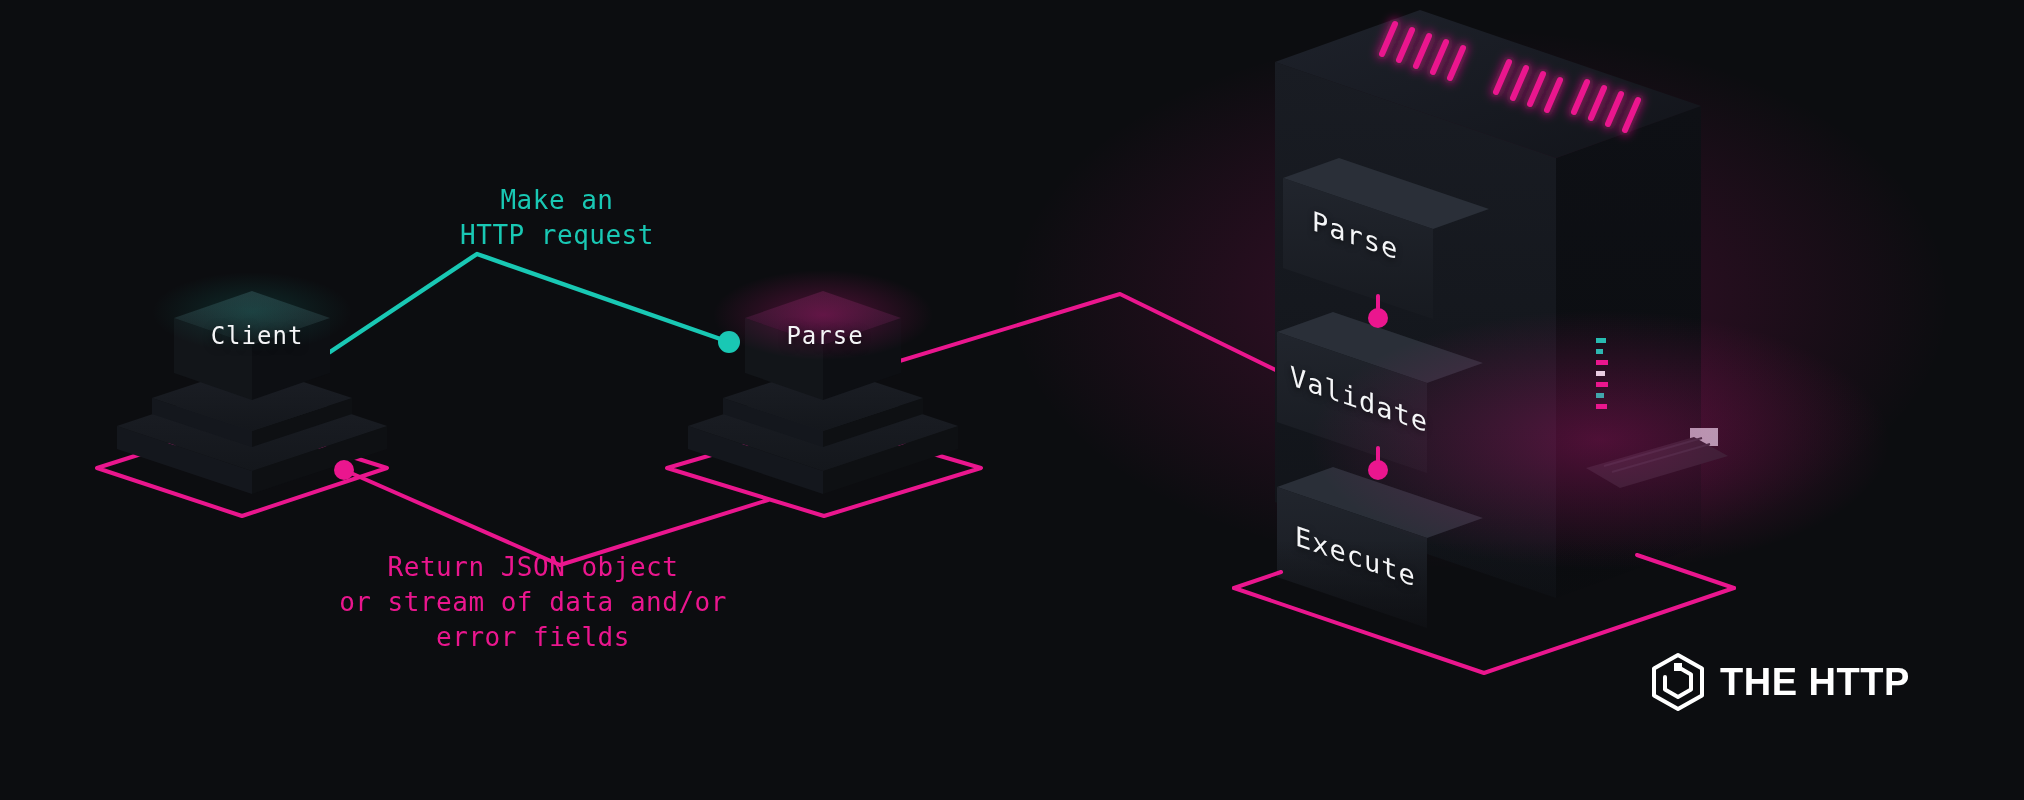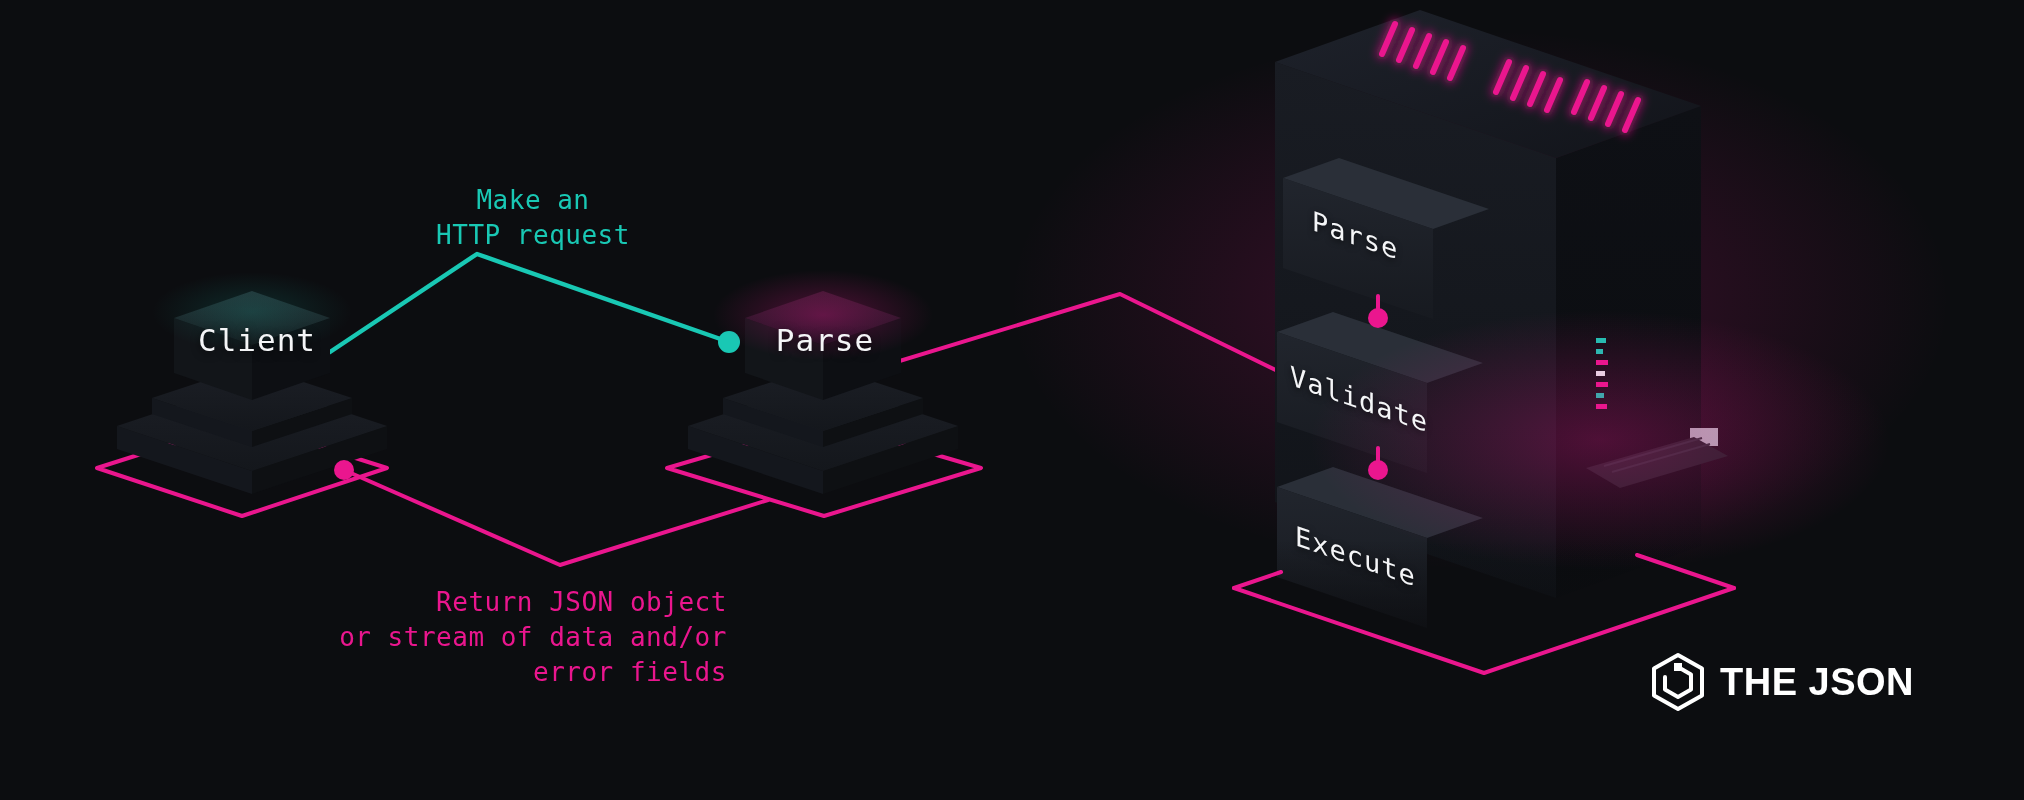--- a/index.html
+++ b/index.html
@@ -16,29 +16,29 @@
   .annotation {
     position: absolute;
     z-index: 3;
     transform: translateX(-50%);
     text-align: center;
     white-space: pre-line;
     font-size: 26px;
     line-height: 35px;
     letter-spacing: 0.5px;
   }
-  .annotation.teal { color: var(--teal, #19c8b4); }
+  .annotation.teal { color: var(--teal, #19c8b4); margin-left: 24px; }
   .annotation.pink { color: var(--pink, #ea168e); }
 
   .node-label {
     position: absolute;
     z-index: 3;
     transform: translateX(-50%);
     color: var(--text, #f4f5f7);
-    font-size: 31px;
+    font-size: 24px;
     letter-spacing: 1px;
     text-shadow: 0 2px 8px rgba(0,0,0,.7);
   }
 
   .step-label {
     position: absolute;
     z-index: 3;
     color: var(--text, #f4f5f7);
     font-size: 27px;
     letter-spacing: 1px;
@@ -266,36 +266,36 @@
       <path class="pink-stroke" d="M1234,588 L1484,673 L1734,588"></path>
       <path class="pink-stroke" d="M1234,588 L1281,572"></path>
       <path class="pink-stroke" d="M1637,555 L1734,588"></path>
     </g>
   </svg>
 
   <div class="annotation teal" style="left:533px; top:183px;">Make an
 HTTP request</div>
 
 
-  <div class="annotation pink" style="left:533px; top:585px;text-align:right;">Return JSON object
+  <div class="annotation pink" style="left:533px; top:550px;">Return JSON object
 or stream of data and/or
 error fields</div>
 
   <div class="node-label" style="left:257px; top:322px;">Client</div>
 
   <div class="node-label" style="left:825px; top:322px;">Parse</div>
 
   <div class="step-label" style="left:1312px; top:205px;">Parse</div>
 
   <div class="step-label" style="left:1290px; top:360px;">Validate</div>
 
   <div class="step-label" style="left:1295px; top:520px;">Execute</div>
 
   <div class="logo">
     <svg width="56" height="60" viewBox="0 0 56 60">
       <polygon points="28,3 52,16.5 52,43.5 28,57 4,43.5 4,16.5" fill="none" stroke="#ffffff" stroke-width="4" stroke-linejoin="round"></polygon>
       <path d="M28,15 L41,22.5 L41,37.5 L28,45 L15,37.5 L15,25" fill="none" stroke="#ffffff" stroke-width="4" stroke-linejoin="round" stroke-linecap="round"></path>
       <rect x="24" y="11" width="8" height="8" fill="#ffffff"></rect>
     </svg>
-    <span class="logo-text">THE JSON</span>
+    <span class="logo-text">THE HTTP</span>
   </div>
 
 </div>
 
 </body></html>

